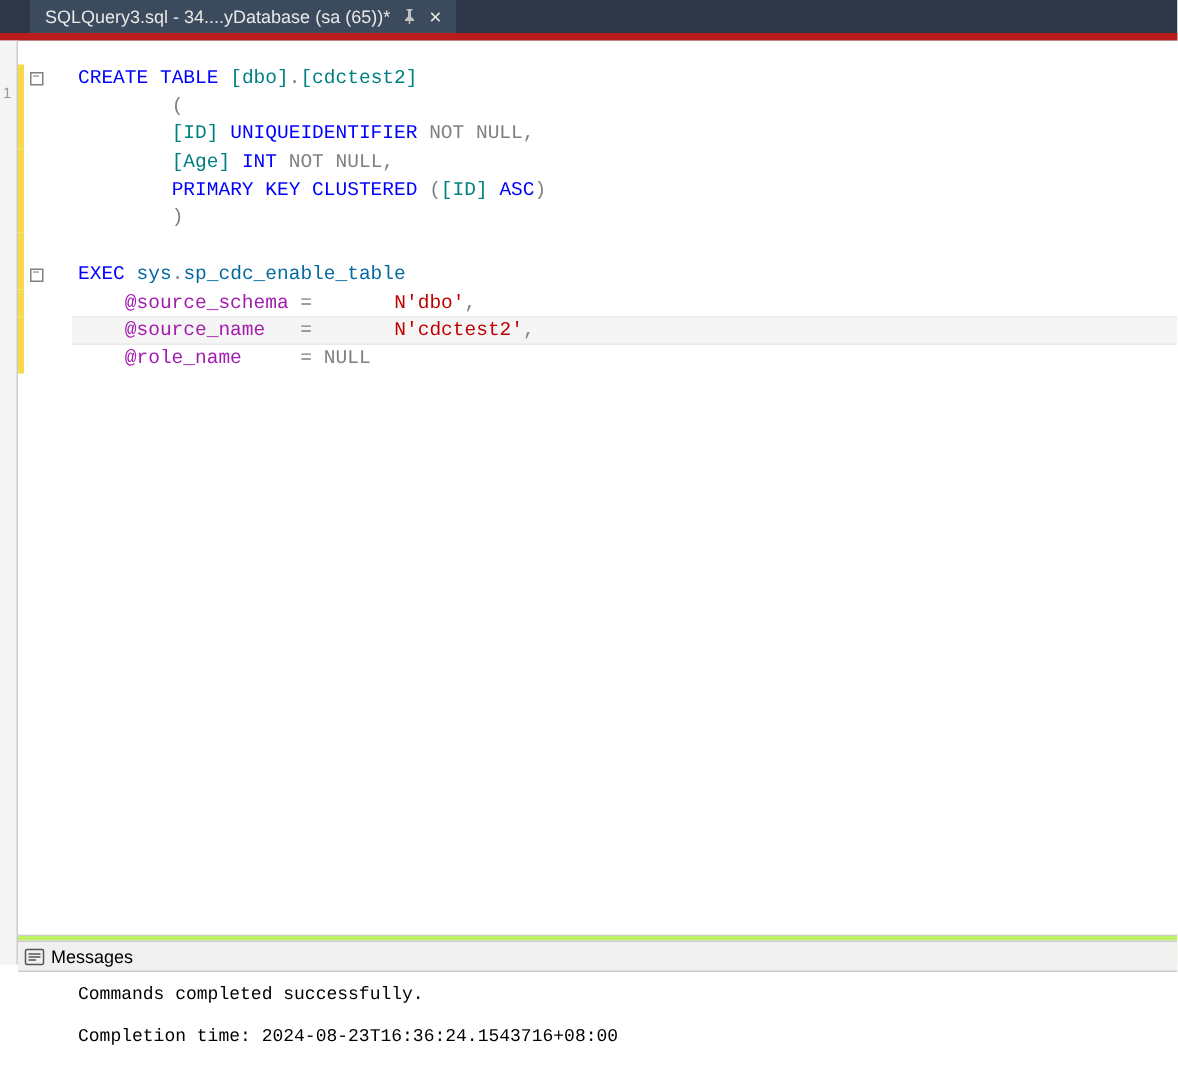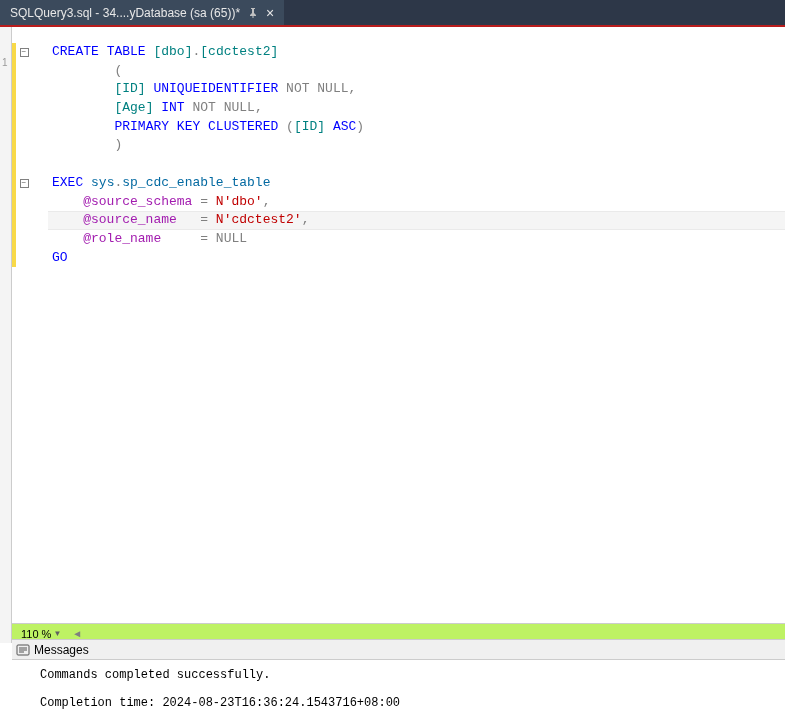--- a/index.html
+++ b/index.html
@@ -10,21 +10,22 @@
       width: 785px;
       height: 711px;
       overflow: hidden;
       position: relative;
     }
     .tab-bar {
       height: 27px;
       background: #2d3748;
       display: flex;
       align-items: flex-start;
-      border-bottom: 2px solid #b91c1c;
+      border-bottom: 5px solid #b91c1c;
+      padding-left: 20px;
     }
     .tab {
       height: 100%;
       background: #3b4a5c;
       color: #e8e8e8;
       padding: 0 10px;
       display: flex;
       align-items: center;
       font-family: 'Segoe UI', Tahoma, sans-serif;
       font-size: 12px;
@@ -134,21 +135,21 @@
       color: #606060;
       background: #ffffff;
       cursor: pointer;
     }
     .code-text {
       padding-left: 4px;
     }
     .kw-blue { color: #0000ff; }
     .teal { color: #008080; }
     .gray { color: #808080; }
-    .red-str { color: #c00000; }
+    .red-str { color: #c00000; margin-left: 47px; }
     .black { color: #a21caf; }
     .darkred { color: #0369a1; }
     .zoom-bar {
       height: 20px;
       background: #bef264;
       border-top: 1px solid #cccccc;
       display: flex;
       align-items: center;
       font-family: 'Segoe UI', Tahoma, sans-serif;
       font-size: 11px;
@@ -166,21 +167,21 @@
       font-size: 8px;
       color: #606060;
     }
     .scroll-arrow {
       margin-left: 6px;
       color: #808080;
       font-size: 10px;
     }
     .messages-panel {
       position: absolute;
-      bottom: 4px;
+      bottom: 16px;
       left: 12px;
       right: 0;
       height: 68px;
       background: #ffffff;
       border-top: 1px solid #cccccc;
       font-size: 12px;
     }
     .messages-header {
       height: 20px;
       background: #f0f0f0;
@@ -195,21 +196,21 @@
       display: inline-flex;
     }
     .messages-body {
       padding: 4px 8px;
       font-family: Consolas, 'Courier New', monospace;
       font-size: 12px;
       color: #000000;
       line-height: 1.5;
     }
     .msg-line {
-      margin: 2px 0 10px 20px;
+      margin: 2px 0 10px 32px;
     }
   </style>
 </head>
 <body>
 
 <div class="tab-bar">
   <div class="tab">
     <span>SQLQuery3.sql - 34....yDatabase (sa (65))*</span>
     <span class="tab-pin">
       <svg width="10" height="10" viewBox="0 0 10 10">
@@ -231,21 +232,20 @@
           <div class="code-line"><div class="gutter"><div class="change-bar"></div><div class="fold-area"></div></div><div class="code-text"><span class="black">        </span><span class="gray">(</span></div></div>
           <div class="code-line"><div class="gutter"><div class="change-bar"></div><div class="fold-area"></div></div><div class="code-text"><span class="black">        </span><span class="teal">[ID]</span><span class="black"> </span><span class="kw-blue">UNIQUEIDENTIFIER</span><span class="black"> </span><span class="gray">NOT</span><span class="black"> </span><span class="gray">NULL</span><span class="gray">,</span></div></div>
           <div class="code-line"><div class="gutter"><div class="change-bar"></div><div class="fold-area"></div></div><div class="code-text"><span class="black">        </span><span class="teal">[Age]</span><span class="black"> </span><span class="kw-blue">INT</span><span class="black"> </span><span class="gray">NOT</span><span class="black"> </span><span class="gray">NULL</span><span class="gray">,</span></div></div>
           <div class="code-line"><div class="gutter"><div class="change-bar"></div><div class="fold-area"></div></div><div class="code-text"><span class="black">        </span><span class="kw-blue">PRIMARY</span><span class="black"> </span><span class="kw-blue">KEY</span><span class="black"> </span><span class="kw-blue">CLUSTERED</span><span class="black"> </span><span class="gray">(</span><span class="teal">[ID]</span><span class="black"> </span><span class="kw-blue">ASC</span><span class="gray">)</span></div></div>
           <div class="code-line"><div class="gutter"><div class="change-bar"></div><div class="fold-area"></div></div><div class="code-text"><span class="black">        </span><span class="gray">)</span></div></div>
           <div class="code-line"><div class="gutter"><div class="change-bar"></div><div class="fold-area"></div></div><div class="code-text"></div></div>
           <div class="code-line"><div class="gutter"><div class="change-bar"></div><div class="fold-area"><div class="fold-box">−</div></div></div><div class="code-text"><span class="kw-blue">EXEC</span><span class="black"> </span><span class="darkred">sys</span><span class="gray">.</span><span class="darkred">sp_cdc_enable_table</span></div></div>
           <div class="code-line"><div class="gutter"><div class="change-bar"></div><div class="fold-area"></div></div><div class="code-text"><span class="black">    @source_schema </span><span class="gray">=</span><span class="black"> </span><span class="red-str">N'dbo'</span><span class="gray">,</span></div></div>
           <div class="code-line highlighted"><div class="gutter"><div class="change-bar"></div><div class="fold-area"></div></div><div class="code-text"><span class="black">    @source_name   </span><span class="gray">=</span><span class="black"> </span><span class="red-str">N'cdctest2'</span><span class="gray">,</span></div></div>
           <div class="code-line"><div class="gutter"><div class="change-bar"></div><div class="fold-area"></div></div><div class="code-text"><span class="black">    @role_name     </span><span class="gray">=</span><span class="black"> </span><span class="gray">NULL</span></div></div>
-          <div class="code-line"><div class="gutter"><div class="change-bar"></div><div class="fold-area"></div></div><div class="code-text"><span class="kw-blue">GO</span></div></div>
         </div>
     </div>
     <div class="zoom-bar">
       <div class="zoom-select">
         <span>110 %</span>
         <span class="zoom-chevron">▼</span>
       </div>
       <span class="scroll-arrow">◄</span>
     </div>
   </div>

